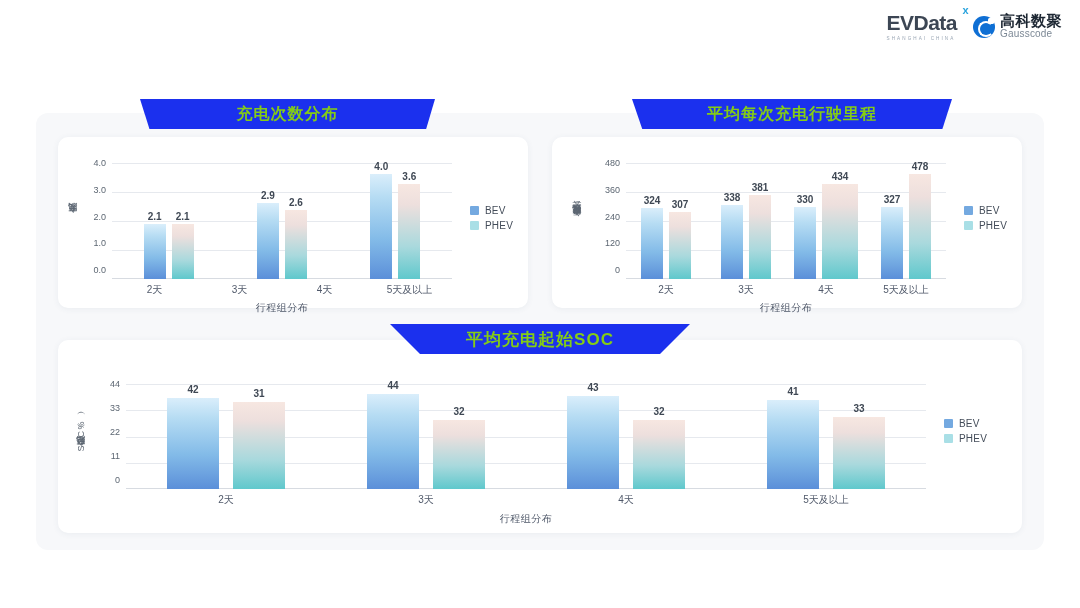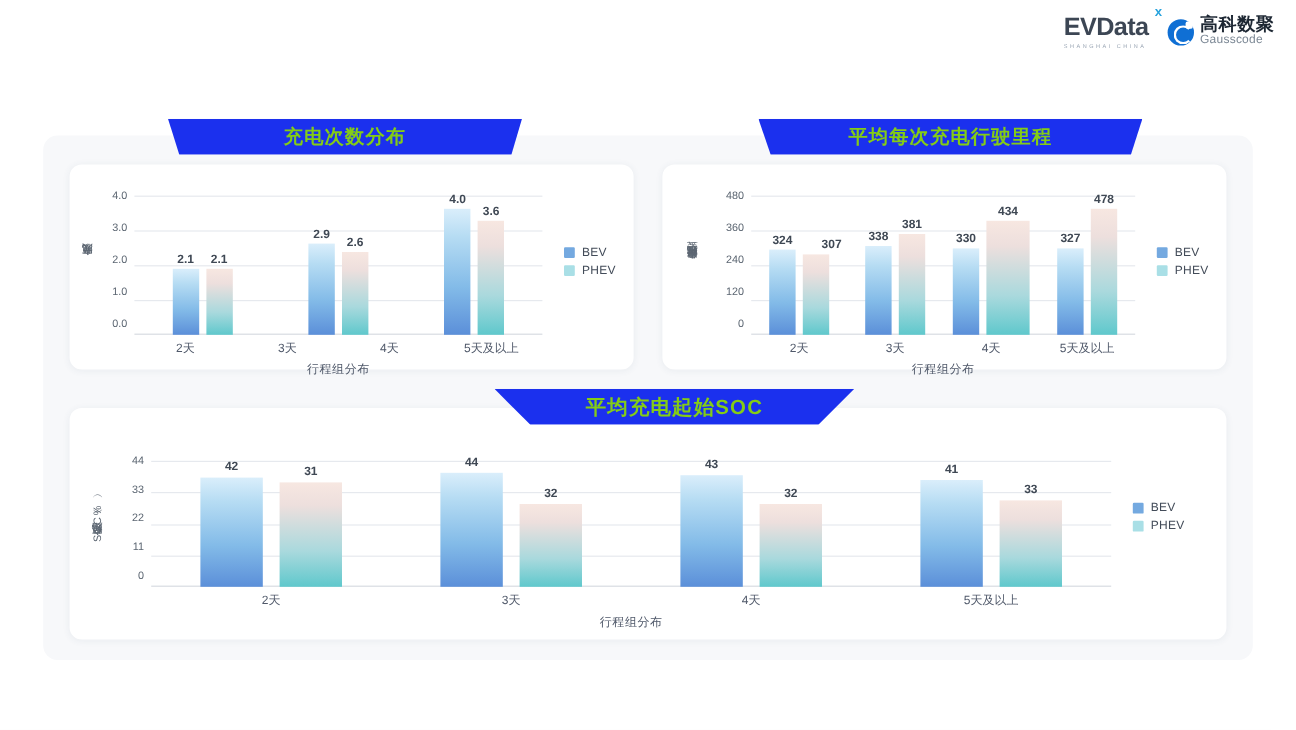--- a/index.html
+++ b/index.html
@@ -142,21 +142,21 @@
         <span class="logo-gauss-cn">高科数聚</span>
         <span class="logo-gauss-en">Gausscode</span>
       </div>
     </div>
   </div>
 
   <div class="outer-panel"></div>
 
   <div class="ribbon" id="ribbon-0" style="left:140px; top:99px; width:295px;">充电次数分布</div>
   <div class="ribbon" id="ribbon-1" style="left:632px; top:99px; width:320px;">平均每次充电行驶里程</div>
-  <div class="ribbon wide" id="ribbon-2" style="left:412px; top:324px; width:300px;">平均充电起始SOC</div>
+  <div class="ribbon wide" id="ribbon-2" style="left:390px; top:324px; width:300px;">平均充电起始SOC</div>
 
   <div class="card" id="card-0" style="left:58px; top:137px; width:470px; height:171px;">
     <div class="chart">
       <div class="ylabel" style="left:8px; top:28px; height:110px; width:14px;">充电频次</div>
       <div class="yticks" style="left:22px; top:26px; height:116px; width:26px;">
         <span>4.0</span>
         <span>3.0</span>
         <span>2.0</span>
         <span>1.0</span>
         <span>0.0</span>
@@ -239,21 +239,21 @@
         <div class="gridline" style="top:58px;"></div>
         <div class="gridline" style="top:87px;"></div>
         <div class="axisline"></div>
         <div class="groups">
             <div class="group">
               <div class="bar-wrap" style="gap: 6px;">
                 <div class="bar bev" style="width: 22px; height: 71.1818px;">
                   <span class="vlabel" style="top: -13px;">324</span>
                 </div>
                 <div class="bar phev" style="width: 22px; height: 67.447px;">
-                  <span class="vlabel" style="top: -13px; margin-left: 13px;">307</span>
+                  <span class="vlabel" style="top: -13px;">307</span>
                 </div>
               </div>
             </div>
             <div class="group">
               <div class="bar-wrap" style="gap: 6px;">
                 <div class="bar bev" style="width: 22px; height: 74.2576px;">
                   <span class="vlabel" style="top: -13px;">338</span>
                 </div>
                 <div class="bar phev" style="width: 22px; height: 83.7045px;">
                   <span class="vlabel" style="top: -13px;">381</span>

